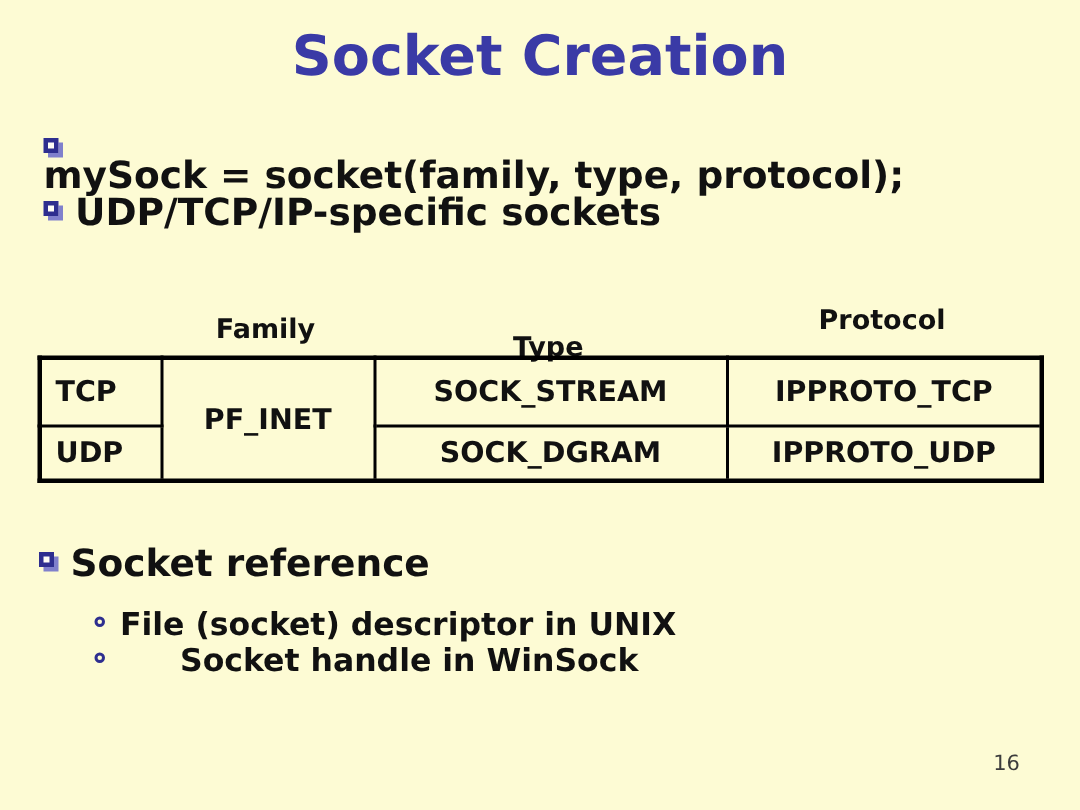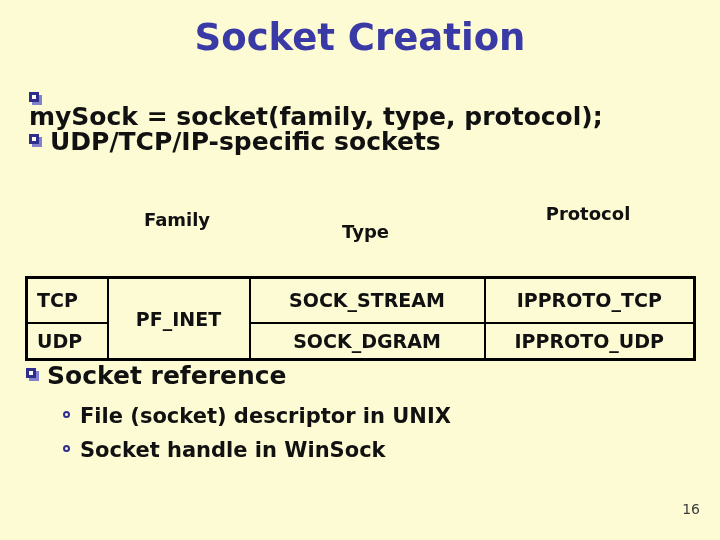--- a/index.html
+++ b/index.html
@@ -39,45 +39,45 @@
   .sub{
     position:absolute;left:63px;display:flex;align-items:flex-start;
     font-size:21px;font-weight:bold;line-height:1.2;justify-content:space-between;
   }
   .circ{
     display:inline-block;flex:0 0 auto;width:7px;height:7px;
     border:2.5px solid var(--navy);border-radius:50%;background:transparent;
     margin:7px 10px 0 0;
   }
   .s1{top:404px;}
-  .s2{top:438px;}
+  .s2{top:428px;gap:40px;}
 
   .thead{
     position:absolute;text-align:center;font-size:18px;font-weight:bold;
   }
   .th-family{top:209px;left:106px;width:142px;}
   .th-type{top:221px;left:248px;width:235px;}
   .th-protocol{top:203px;left:483px;width:210px;}
 
   .socktable{
     position:absolute;top:237px;left:25px;
     border-collapse:collapse;table-layout:fixed;width:668px;
-    font-size:19px;font-weight:bold;margin-top:39px;
+    font-size:19px;font-weight:bold;
   }
   .socktable td{
     border:2px solid var(--tableborder);
     vertical-align:middle;overflow:hidden;white-space:nowrap;
   }
   .socktable{border:3px solid var(--tableborder);}
   .row1 td{height:45px;}
   .row2 td{height:37px;}
   .c-label{text-align:left;padding-left:9px;}
   .c-mid{text-align:center;}
   .pagenum{
-    position:absolute;top:501px;right:20px;
+    position:absolute;top:501px;right:40px;
     font-size:14px;color:var(--pagenum);
   }
 </style>
 </head>
 <body>
 
 <div class="slide">
 
   <h1 class="title">Socket Creation</h1>
 

